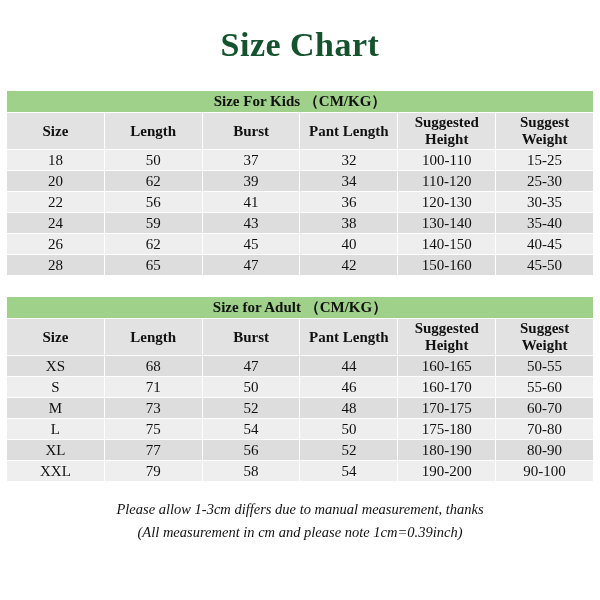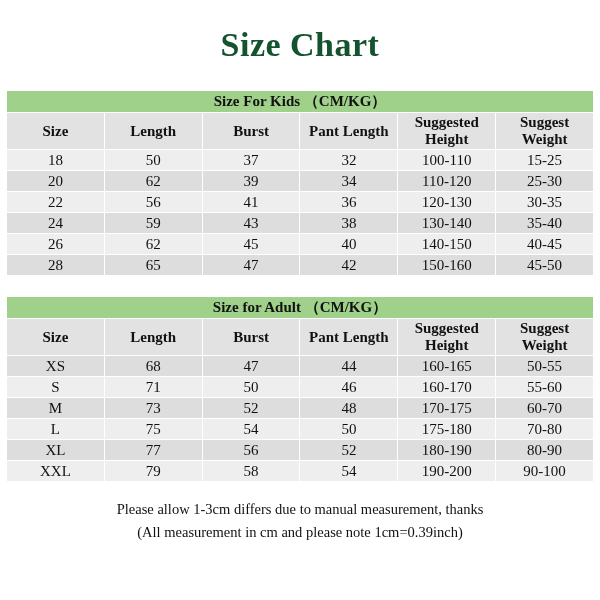--- a/index.html
+++ b/index.html
@@ -73,21 +73,21 @@
   }
   .notes {
     width: 588px;
     margin: 16px auto 0 auto;
     text-align: center;
     font-family: "Liberation Serif", serif;
     font-size: 14.5px;
     line-height: 21px;
     color: #111;
   }
-  .notes div { padding: 1px 0; }
+  .notes div { padding: 1px 0; font-style: italic; }
 </style>
 </head>
 <body>
 
 <div class="page">
 
   <div class="title">Size Chart</div>
 
   <table class="chart">
     <tbody>

